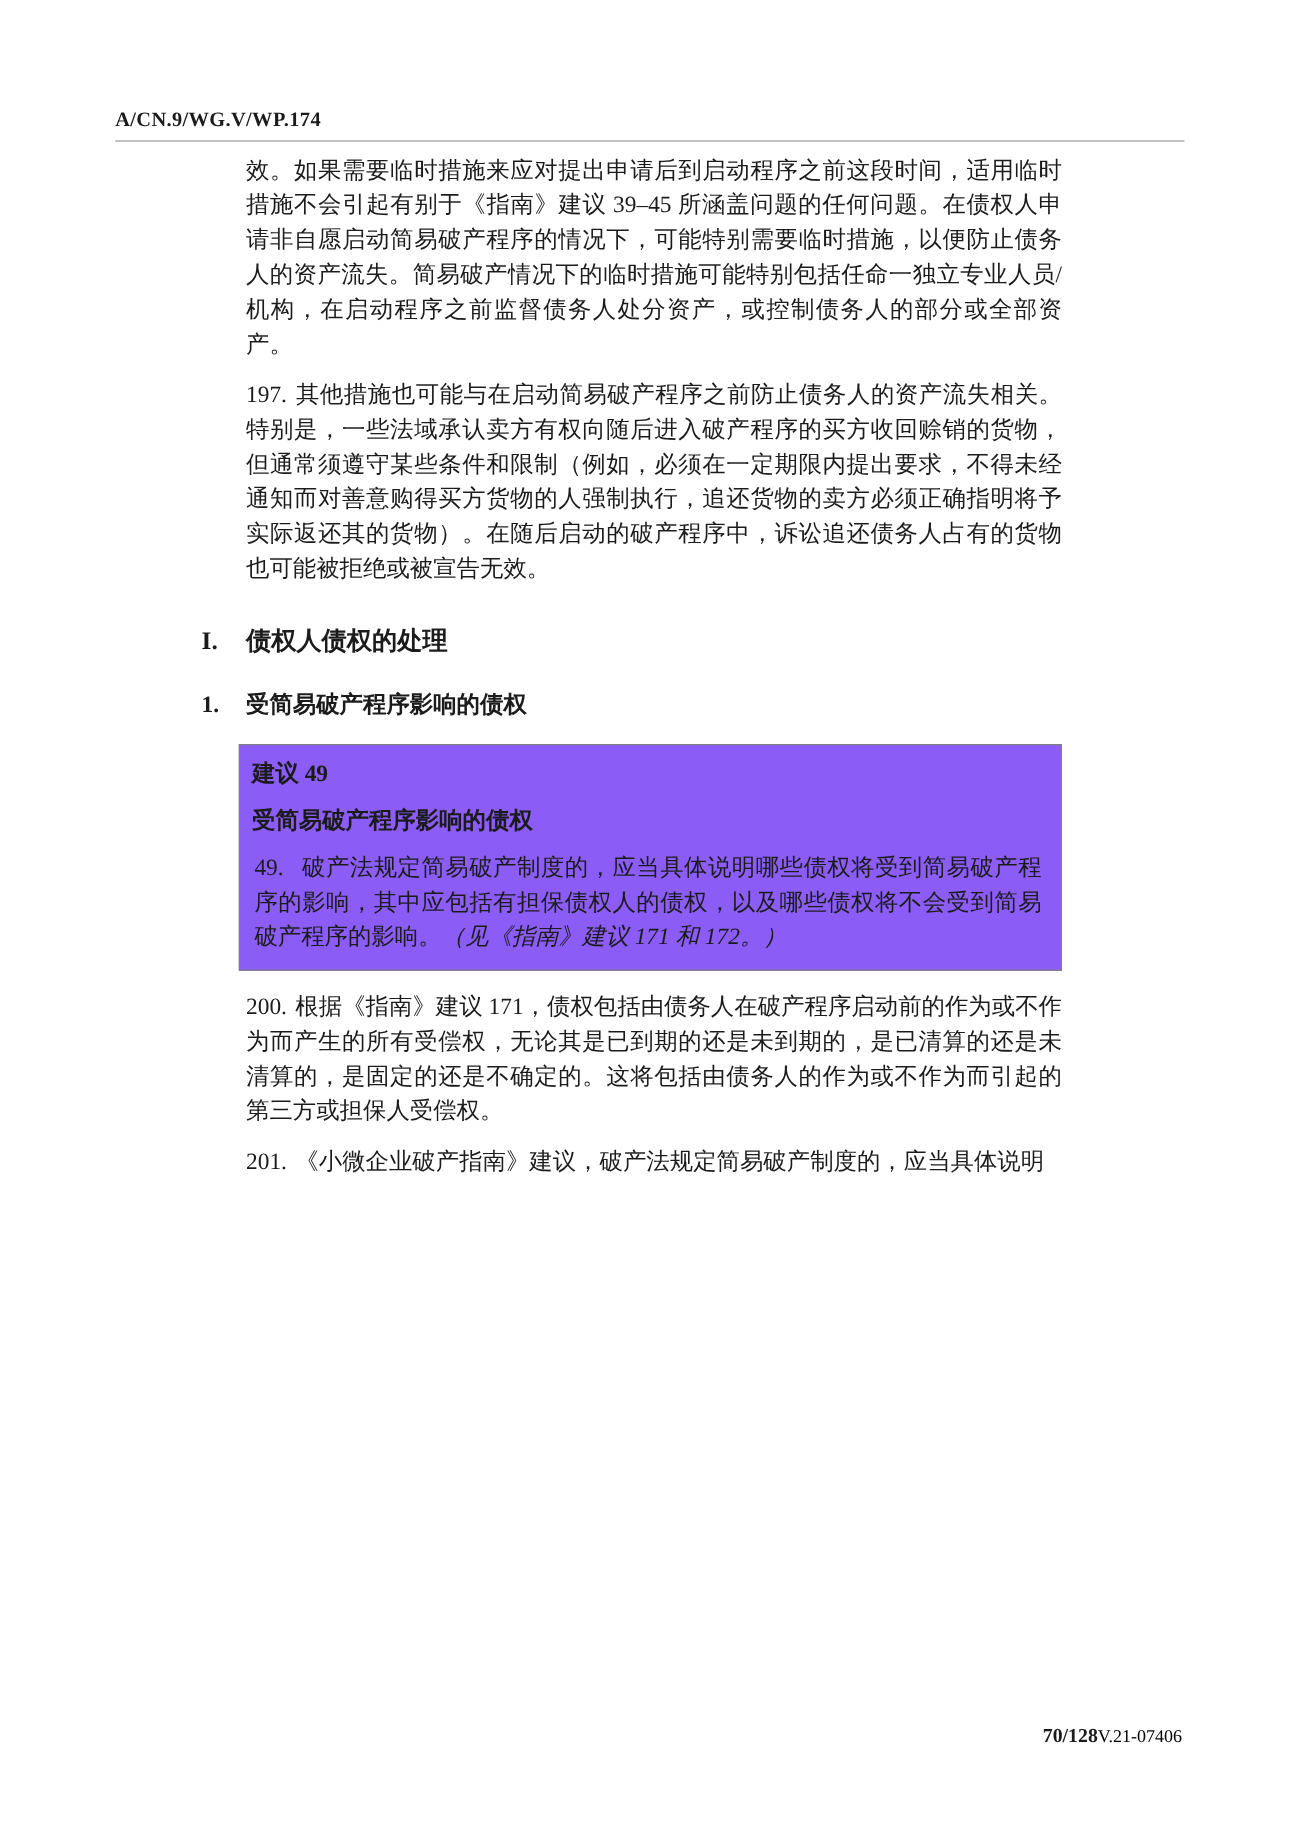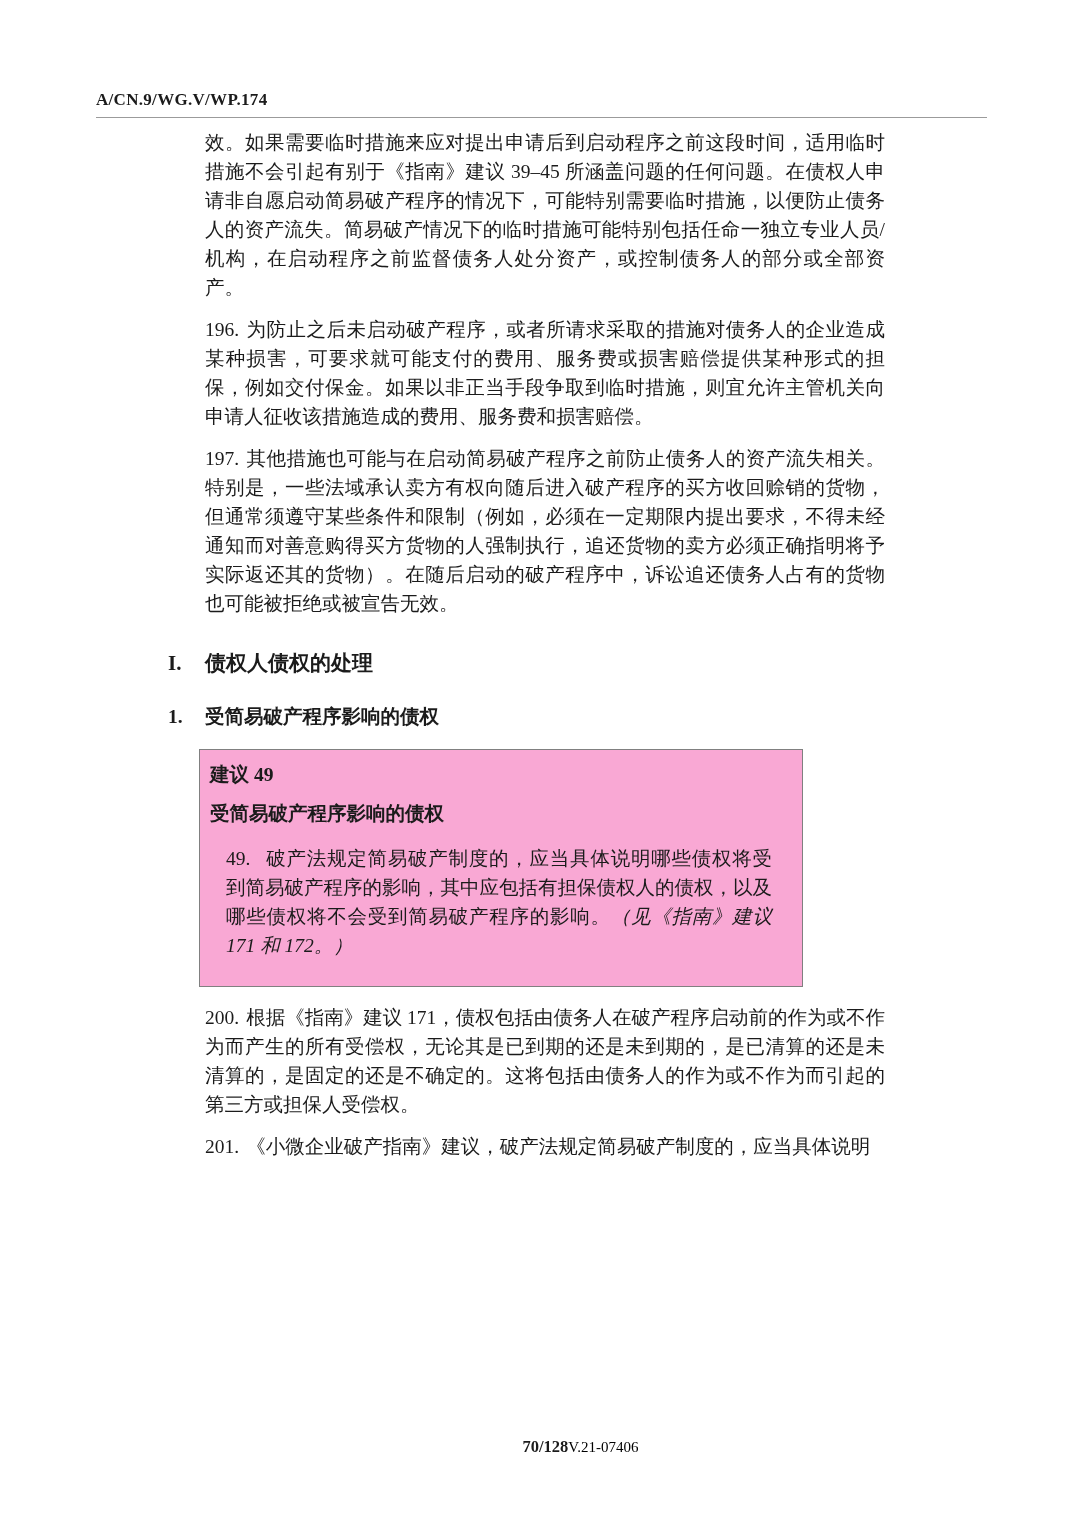--- a/index.html
+++ b/index.html
@@ -54,65 +54,63 @@
     line-height: 30px;
   }
   .heading-2 {
     margin: 0 0 18px 0;
     font-size: 19.5px;
     line-height: 29px;
   }
   .h-num { position: absolute; left: -37px; top: 0; }
   .rec-box {
     box-sizing: border-box;
-    width: 604px;
+    width: 686px;
     margin: 0 0 16px -6px;
     border: 1px solid #808080;
     padding: 10px 14px 10px 10px;
-    background: #f9a8d4;
+    background: #8b5cf6;
   }
   .rec-label, .rec-title {
     font-size: 19.5px;
     font-weight: bold;
     line-height: 29px;
     margin: 0 0 10px 0;
   }
   p.rec-body {
-    margin: 16px;
+    margin: 2px;
     font-size: 19.5px;
     line-height: 29px;
     text-align: justify;
     text-justify: inter-ideograph;
   }
   .rec-num { margin-right: 15px; }
   .rec-citation { font-style: italic; }
   .page-footer {
     position: absolute;
     left: 96px;
     top: 1437px;
     width: 889px;
     display: flex;
-    justify-content: center;
+    justify-content: flex-end;
     align-items: baseline;
-    margin-left: 40px;
   }
   .page-number { font-size: 16.5px; font-weight: bold; }
   .doc-id { font-size: 15px; font-weight: normal; color: #000000; }
 </style>
 </head>
 <body>
 
 <div class="doc-symbol">A/CN.9/WG.V/WP.174</div>
 <div class="header-rule"></div>
 
 <div class="content">
 
   <p class="body-para"><span class="p-num"></span><span>效。如果需要临时措施来应对提出申请后到启动程序之前这段时间，适用临时措施不会引起有别于《指南》建议 39–45 所涵盖问题的任何问题。在债权人申请非自愿启动简易破产程序的情况下，可能特别需要临时措施，以便防止债务人的资产流失。简易破产情况下的临时措施可能特别包括任命一独立专业人员/机构，在启动程序之前监督债务人处分资产，或控制债务人的部分或全部资产。</span></p>
 
-  <p class="body-para"><span class="p-num">196.</span><span>为防止之后未启动破产程序，或者所请求采取的措施对债务人的企业造成某种损害，可要求就可能支付的费用、服务费或损害赔偿提供某种形式的担保，例如交付保金。如果以非正当手段争取到临时措施，则宜允许主管机关向申请人征收该措施造成的费用、服务费和损害赔偿。</span></p>
 
   <p class="body-para"><span class="p-num">197.</span><span>其他措施也可能与在启动简易破产程序之前防止债务人的资产流失相关。特别是，一些法域承认卖方有权向随后进入破产程序的买方收回赊销的货物，但通常须遵守某些条件和限制（例如，必须在一定期限内提出要求，不得未经通知而对善意购得买方货物的人强制执行，追还货物的卖方必须正确指明将予实际返还其的货物）。在随后启动的破产程序中，诉讼追还债务人占有的货物也可能被拒绝或被宣告无效。</span></p>
 
   <div class="heading heading-1">
     <span class="h-num">I.</span><span>债权人债权的处理</span>
   </div>
 
   <div class="heading heading-2">
     <span class="h-num">1.</span><span>受简易破产程序影响的债权</span>
   </div>

